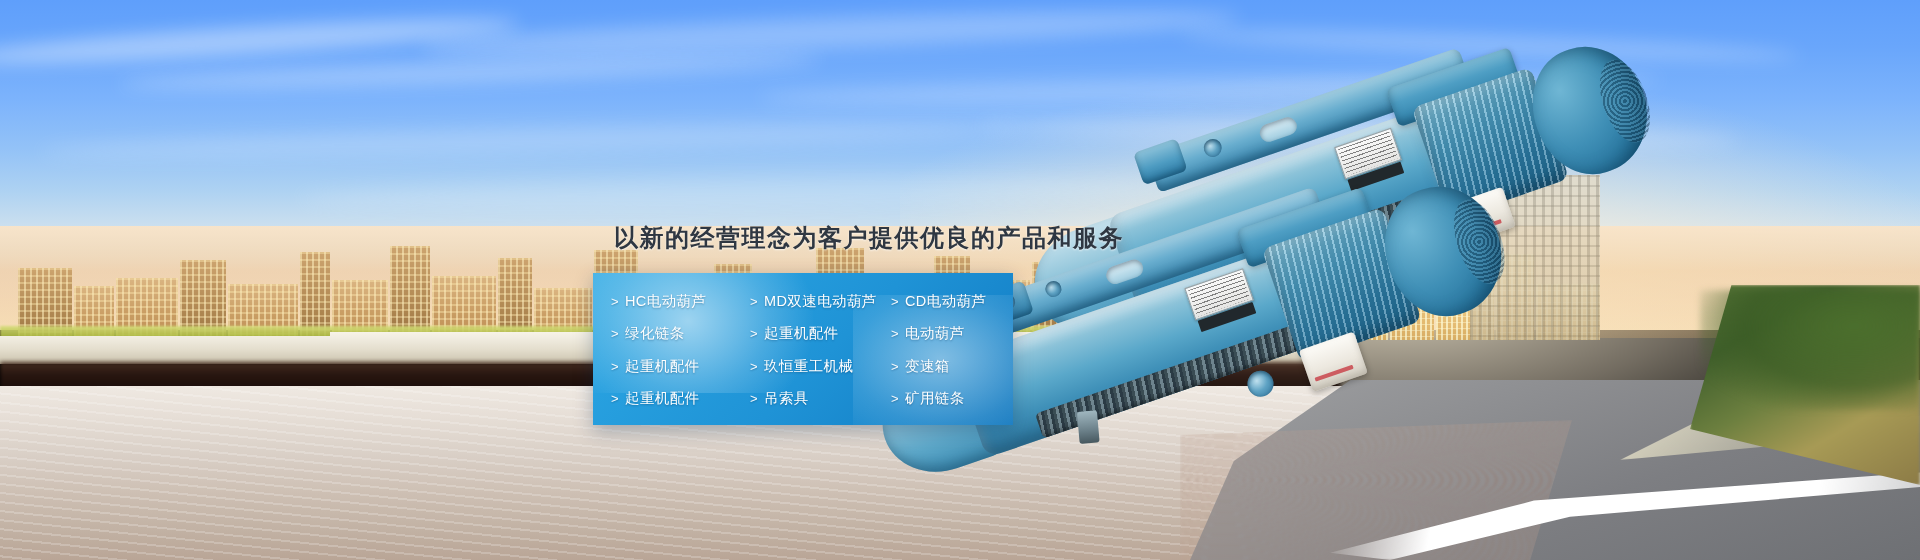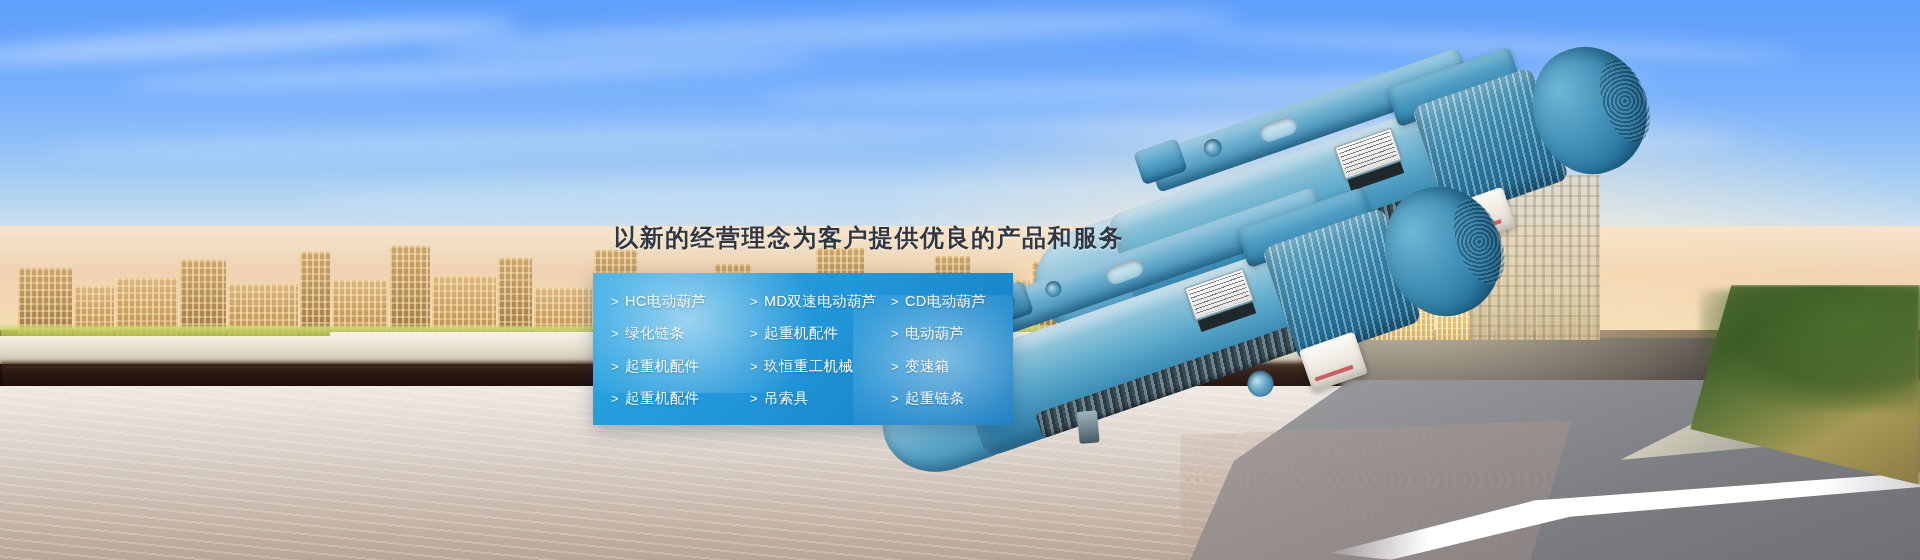--- a/index.html
+++ b/index.html
@@ -441,18 +441,18 @@
       <div class="proditem">
           <span class="arrow">&gt;</span>
           <span>起重机配件</span>
         </div>
       <div class="proditem">
           <span class="arrow">&gt;</span>
           <span>吊索具</span>
         </div>
       <div class="proditem">
           <span class="arrow">&gt;</span>
-          <span>起重链条</span>
+          <span>矿用链条</span>
         </div>
     </div>
   </div>
 
 </div>
 
 </body></html>

